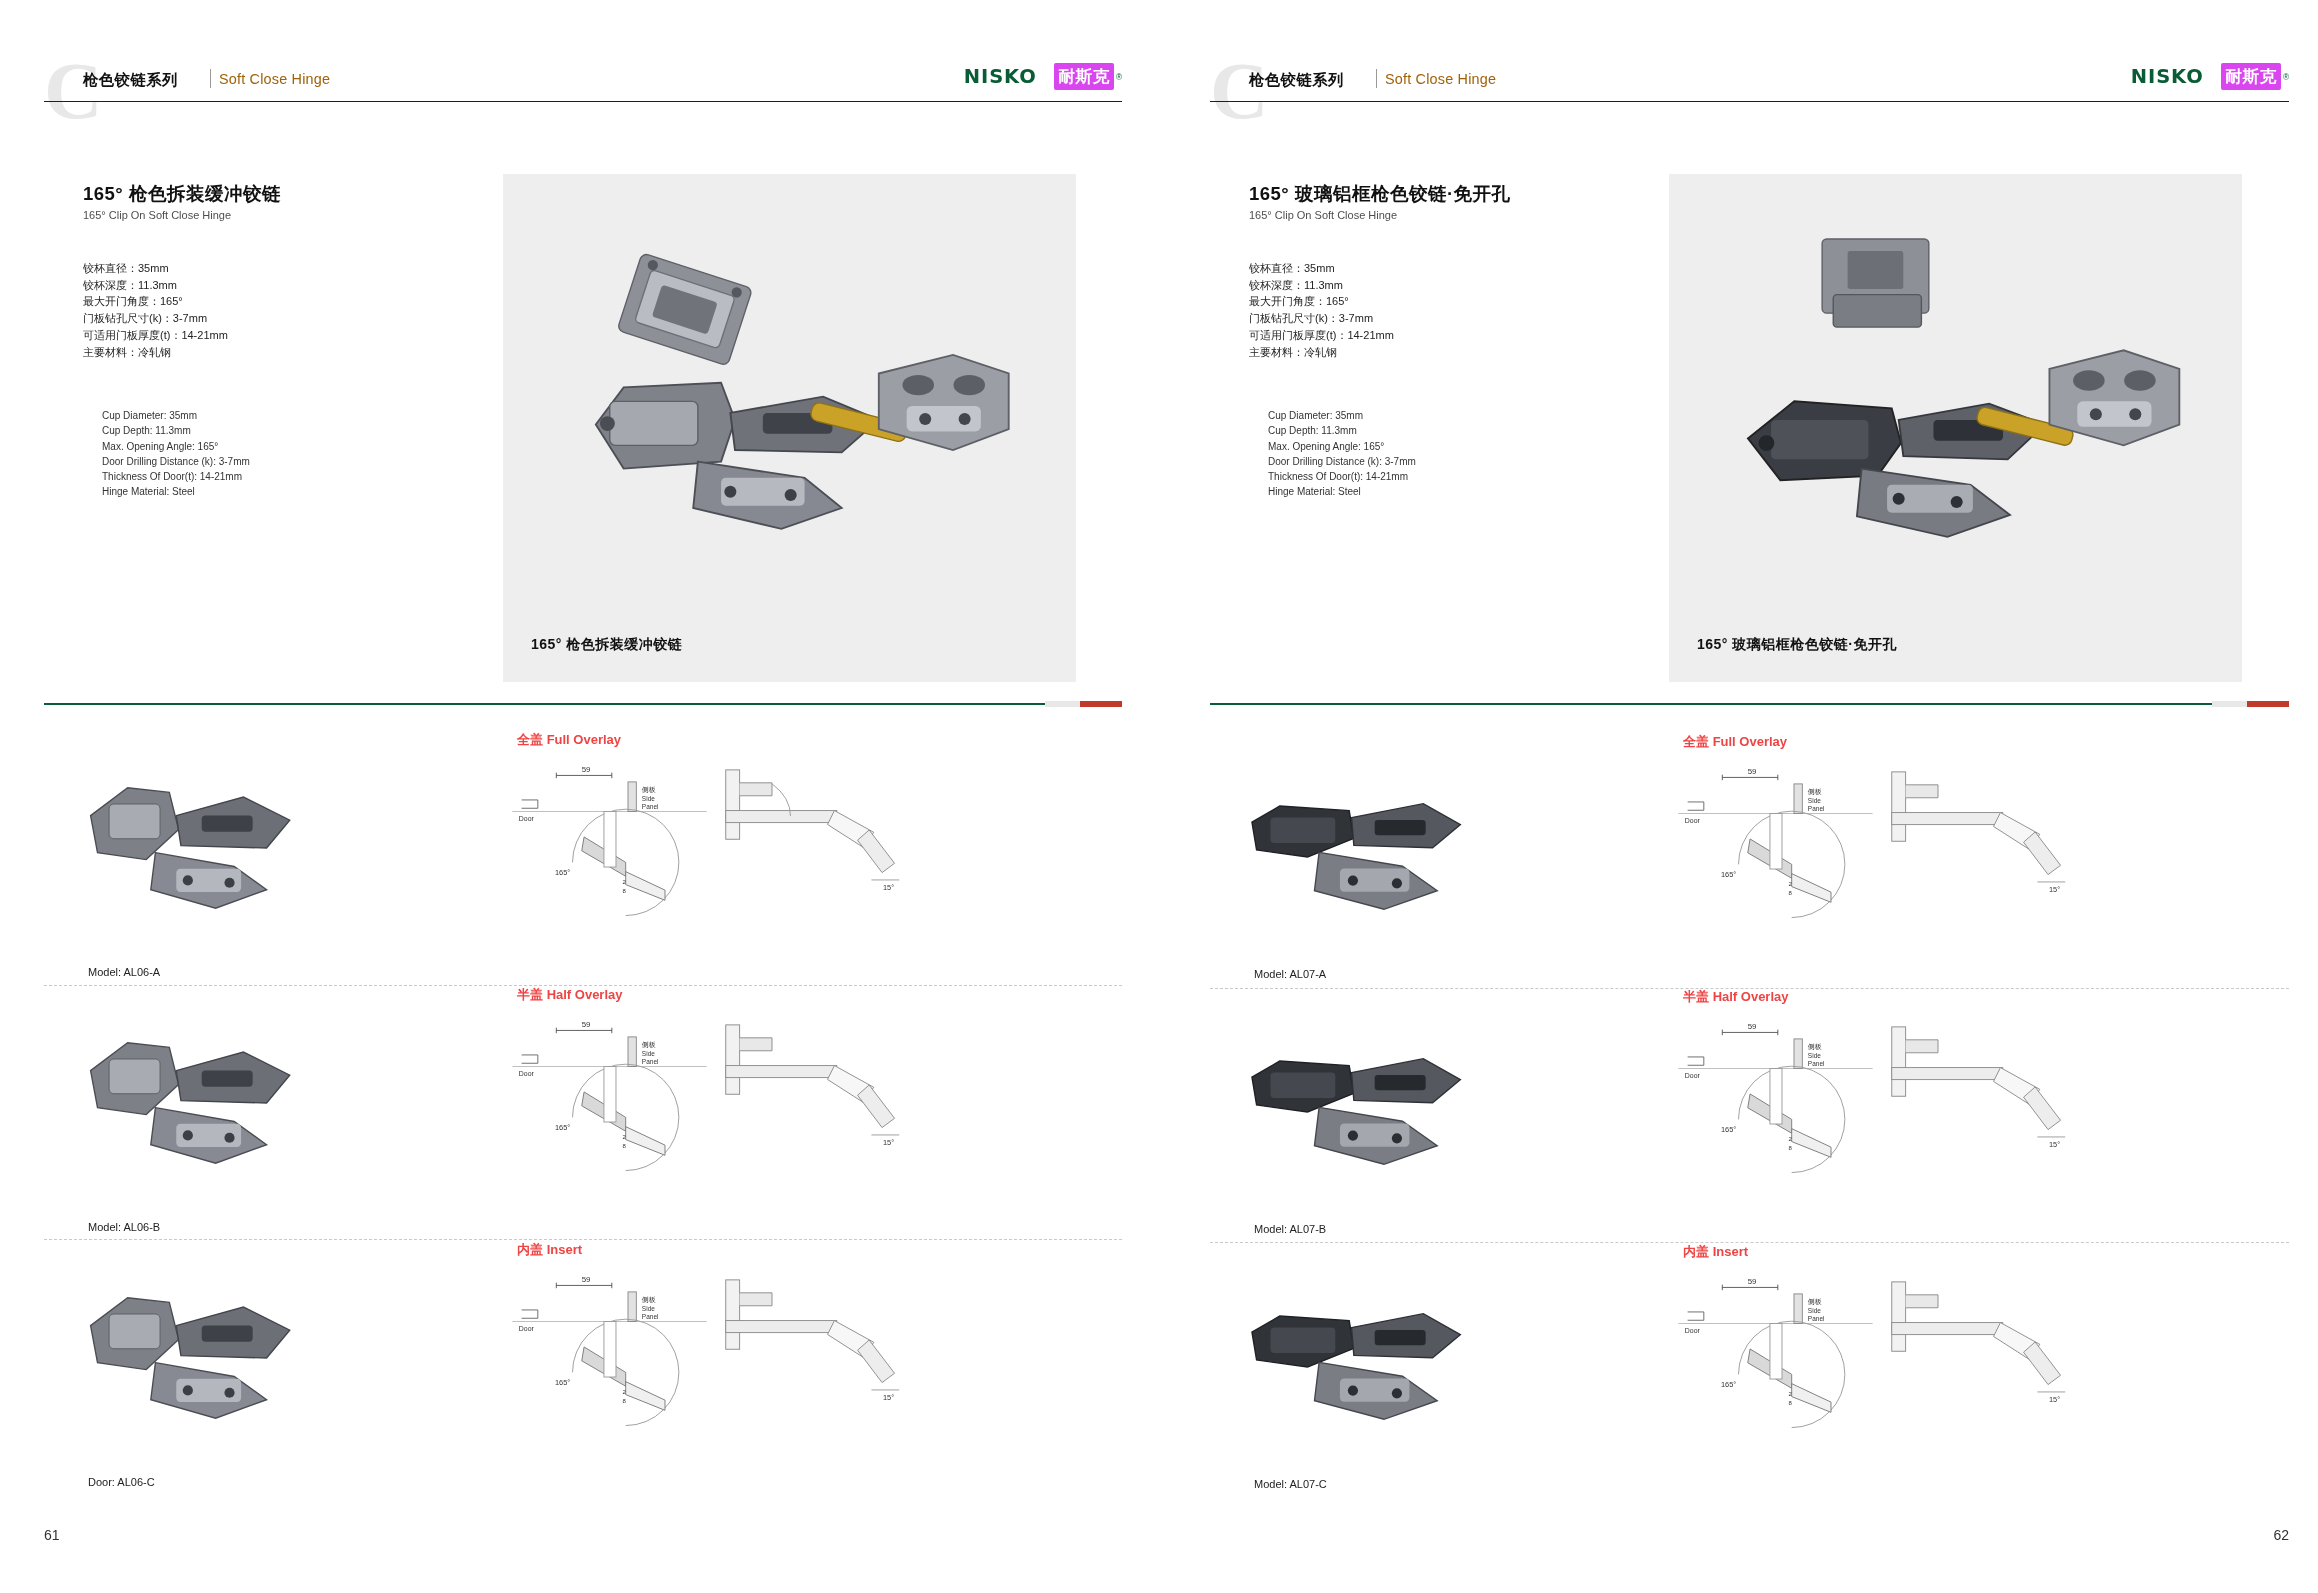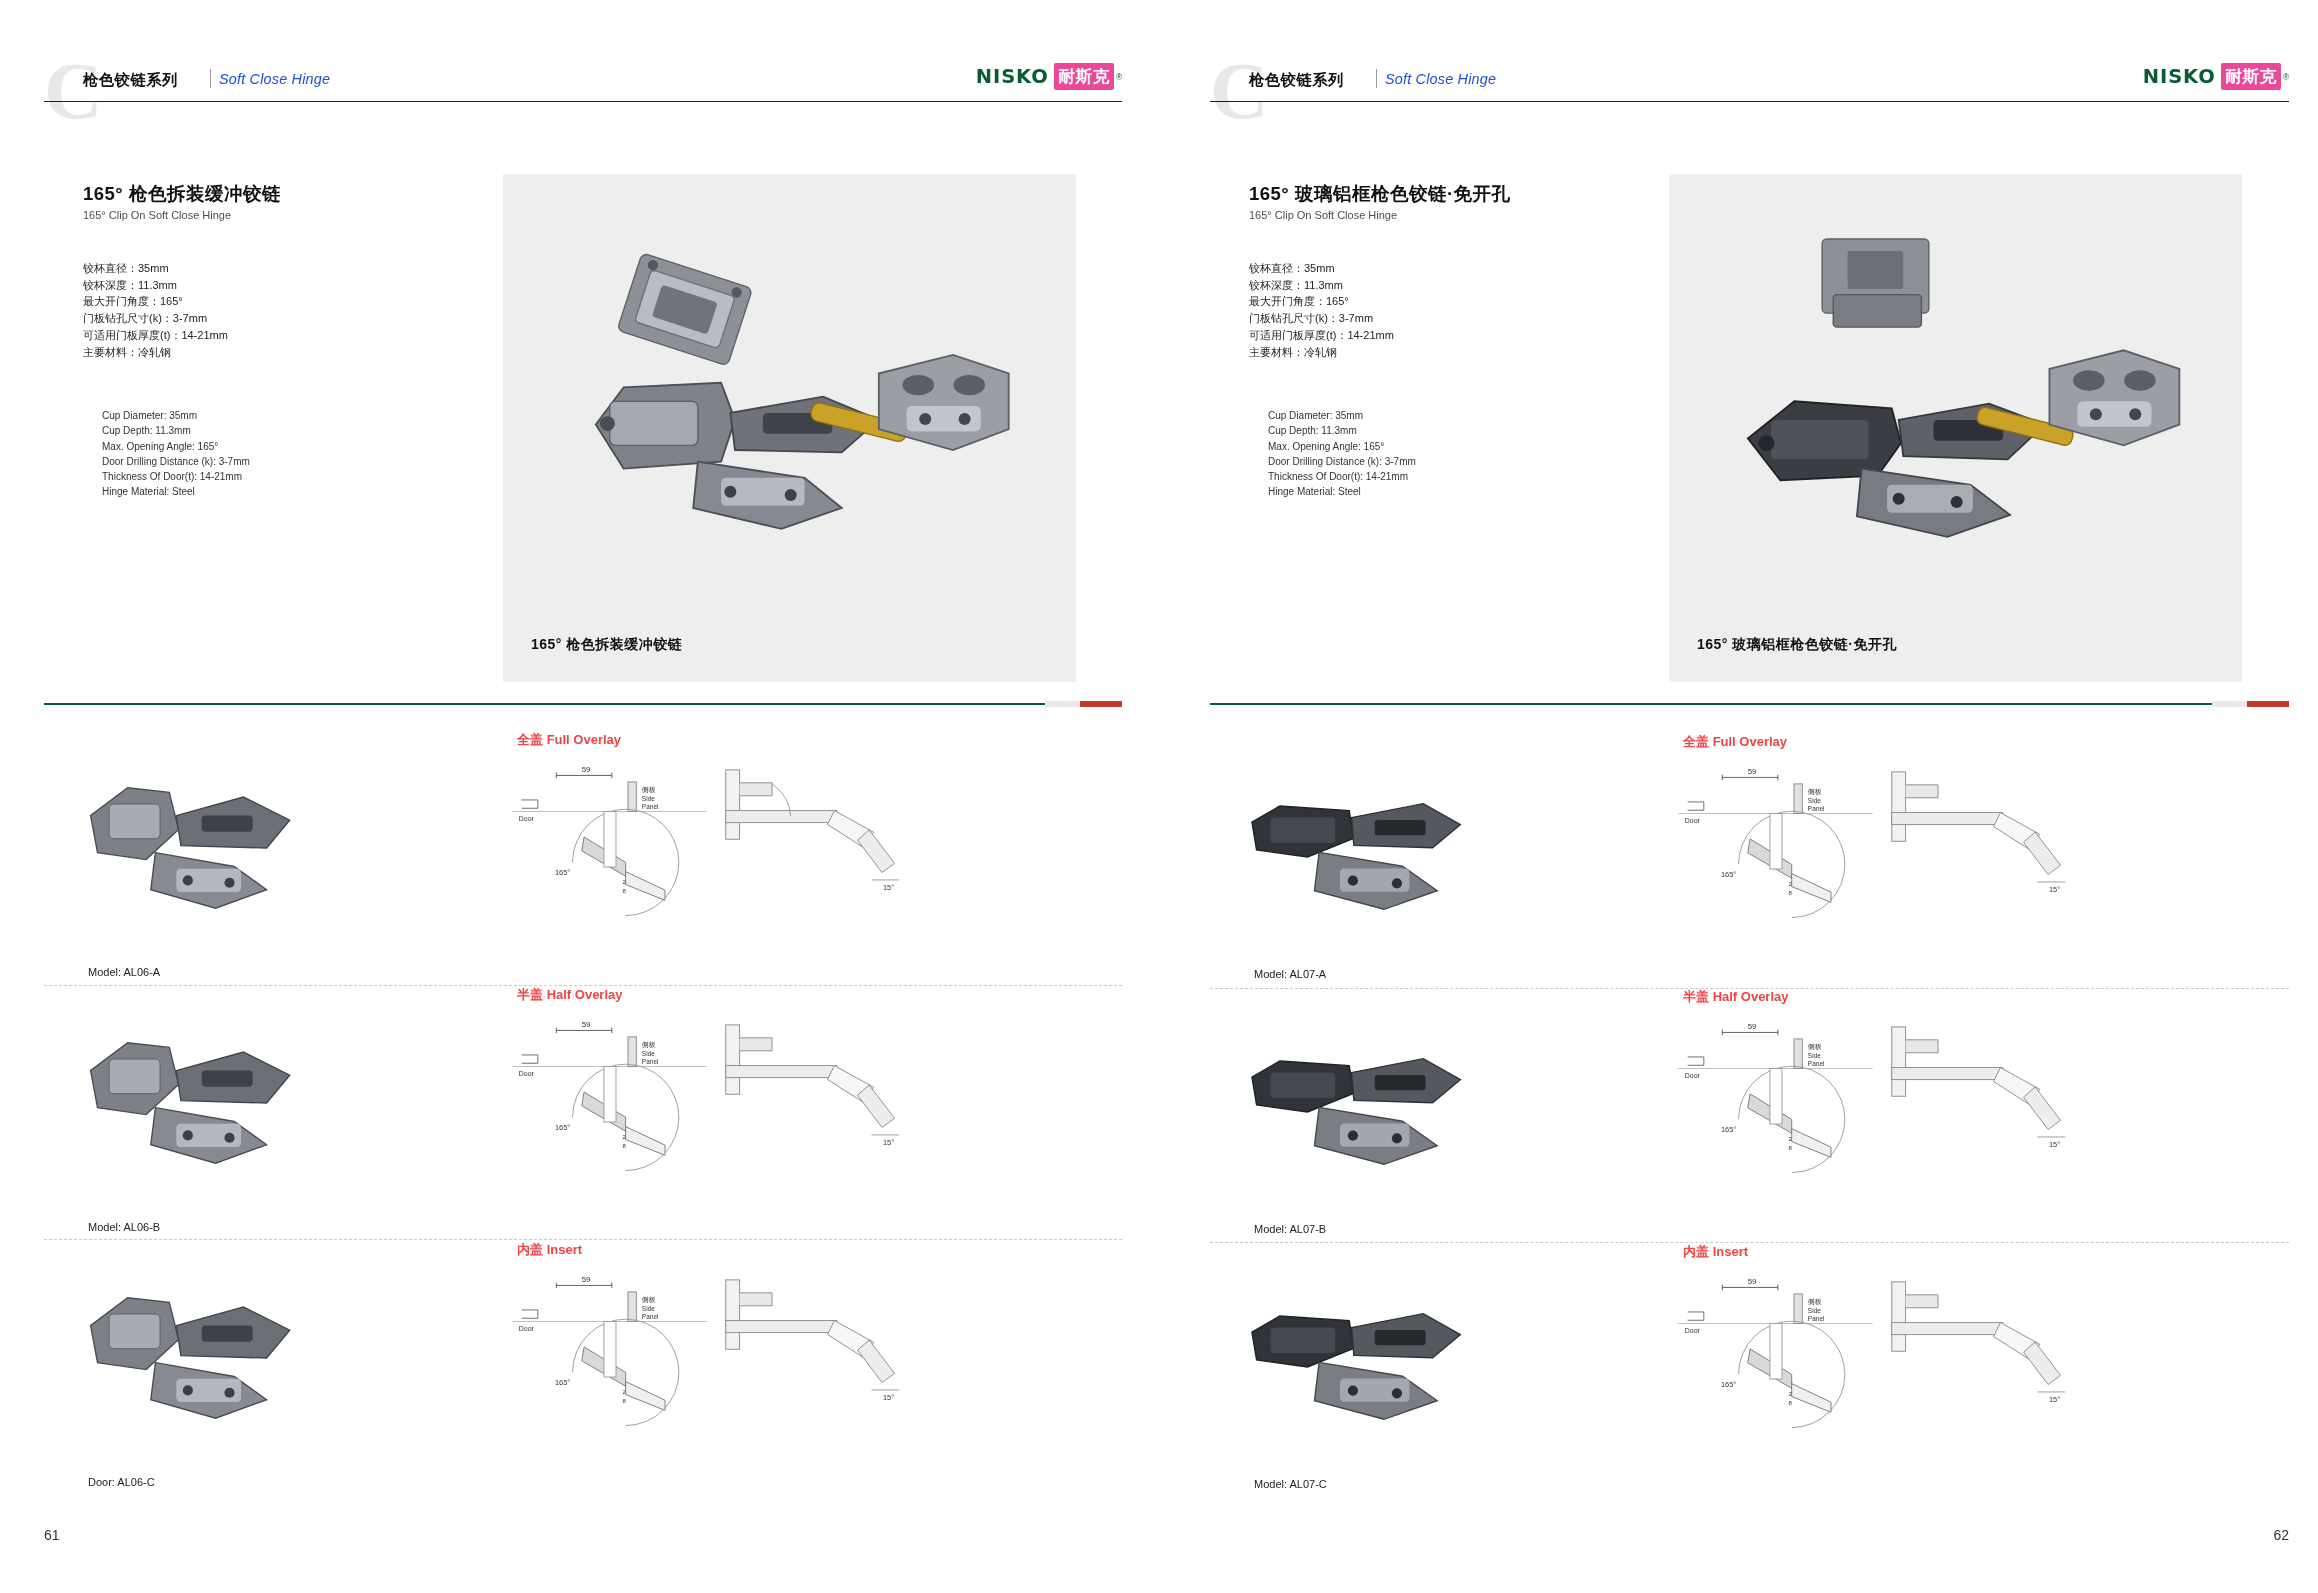--- a/index.html
+++ b/index.html
@@ -22,28 +22,28 @@
     font-family: "Liberation Serif", serif;
     font-size: 81px; font-weight: bold; color: #e8e8e8; line-height: 1;
   }
   .hdr-cn {
     position: absolute; left: 83px; top: 10.2px;
     font-size: 15.3px; font-weight: bold; color: #111; letter-spacing: 0.5px;
   }
   .hdr-div { position: absolute; left: 210px; top: 9.3px; width: 0.9px; height: 18.5px; background: #9a9a9a; }
   .hdr-en {
     position: absolute; left: 219px; top: 11px;
-    font-size: 14.4px; color: #1d4ed8; letter-spacing: 0.2px; font-style: italic;
+    font-size: 14.4px; color: #a16207; letter-spacing: 0.2px;
   }
   .hdr-line { position: absolute; left: 44px; right: 44px; top: 41px; height: 1.4px; background: #1f1f1f; }
   .hdr-logo { position: absolute; right: 44px; top: 2.8px; display: flex; align-items: center; }
   .logo-n { font-size: 19.5px; font-weight: bold; color: #0a5c36; letter-spacing: 0.9px; font-family: "DejaVu Sans", sans-serif; }
   .logo-cn {
-    font-size: 16.7px; font-weight: bold; color: #fff; background: #ec4899;
-    padding: 1.9px 4.6px 2.8px 4.6px; margin-left: 5px; border-radius: 1.9px; letter-spacing: 0.5px;
+    font-size: 16.7px; font-weight: bold; color: #fff; background: #d946ef;
+    padding: 1.9px 4.6px 2.8px 4.6px; margin-left: 17px; border-radius: 1.9px; letter-spacing: 0.5px;
   }
   .logo-r { font-size: 8.3px; color: #0a5c36; vertical-align: super; margin-left: 1.4px; }
 
   
   .title-cn { position: absolute; left: 83px; top: 181px; font-size: 18.5px; font-weight: bold; color: #111; letter-spacing: 0.5px; }
   .title-en { position: absolute; left: 83px; top: 209px; font-size: 11px; color: #4e4e4e; }
 
   .spec-cn { position: absolute; left: 83px; top: 260px; font-size: 11px; line-height: 16.7px; color: #232323; }
   .spec-en { position: absolute; left: 83px; top: 408px; font-size: 10px; line-height: 15.3px; color: #333; margin-left: 19px; }
 

